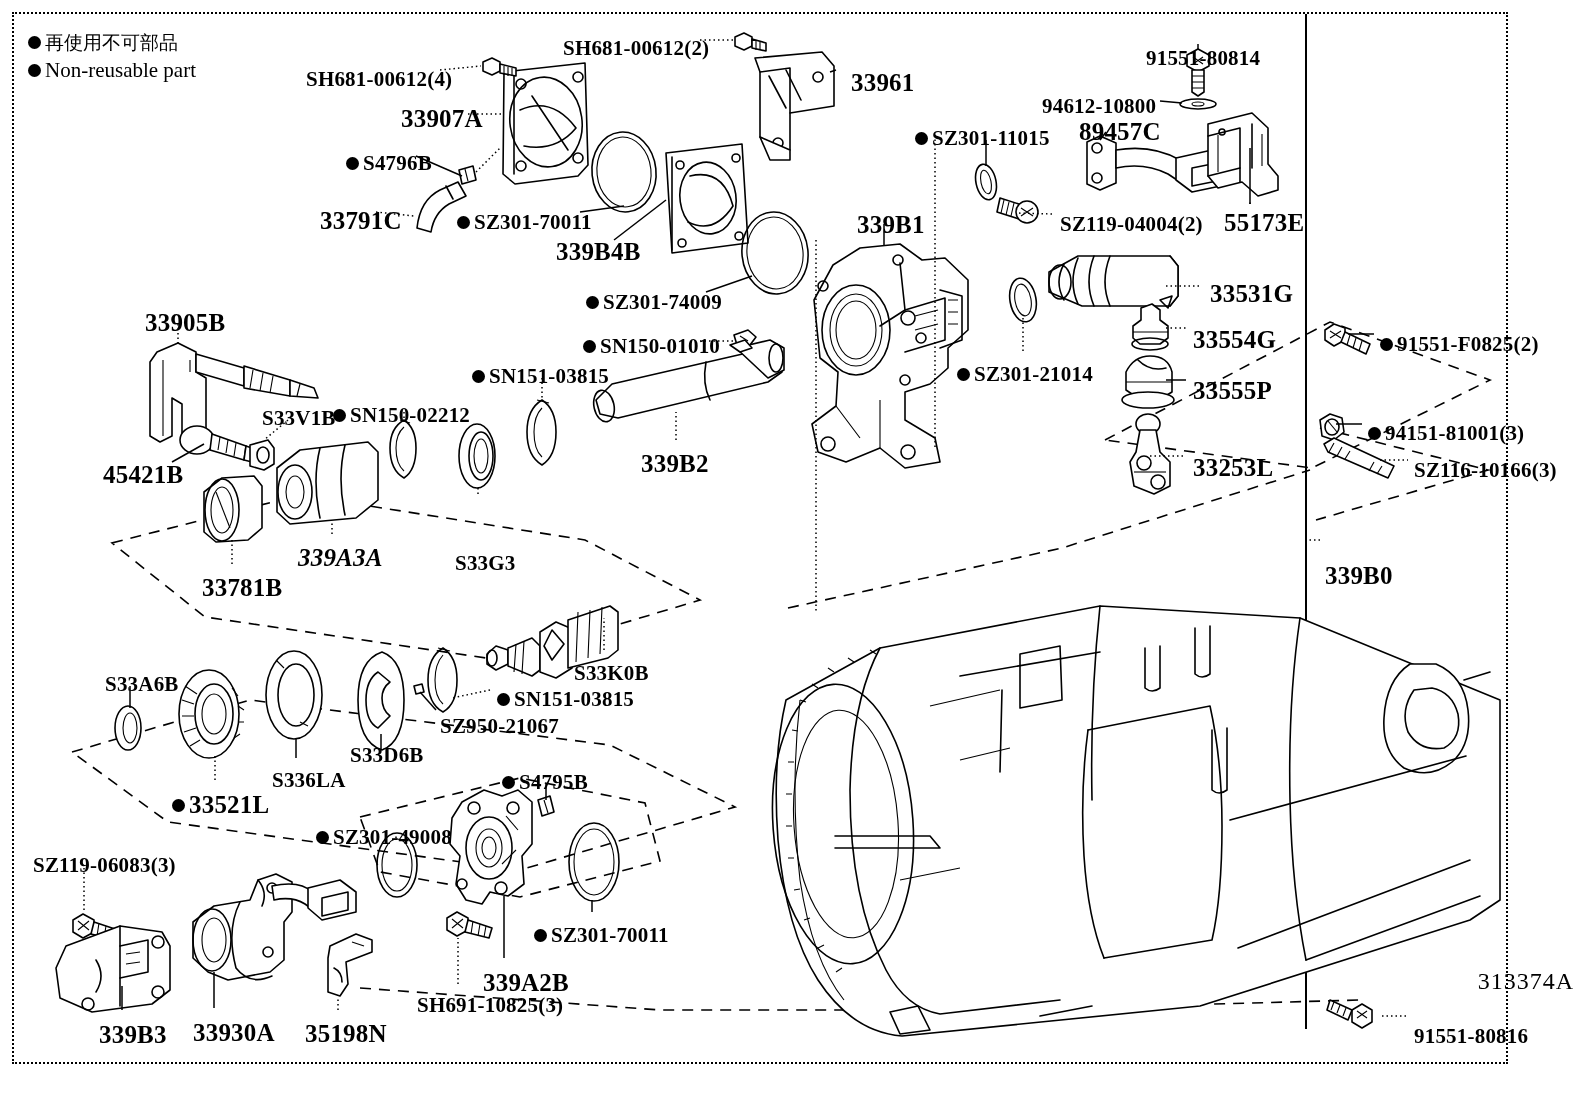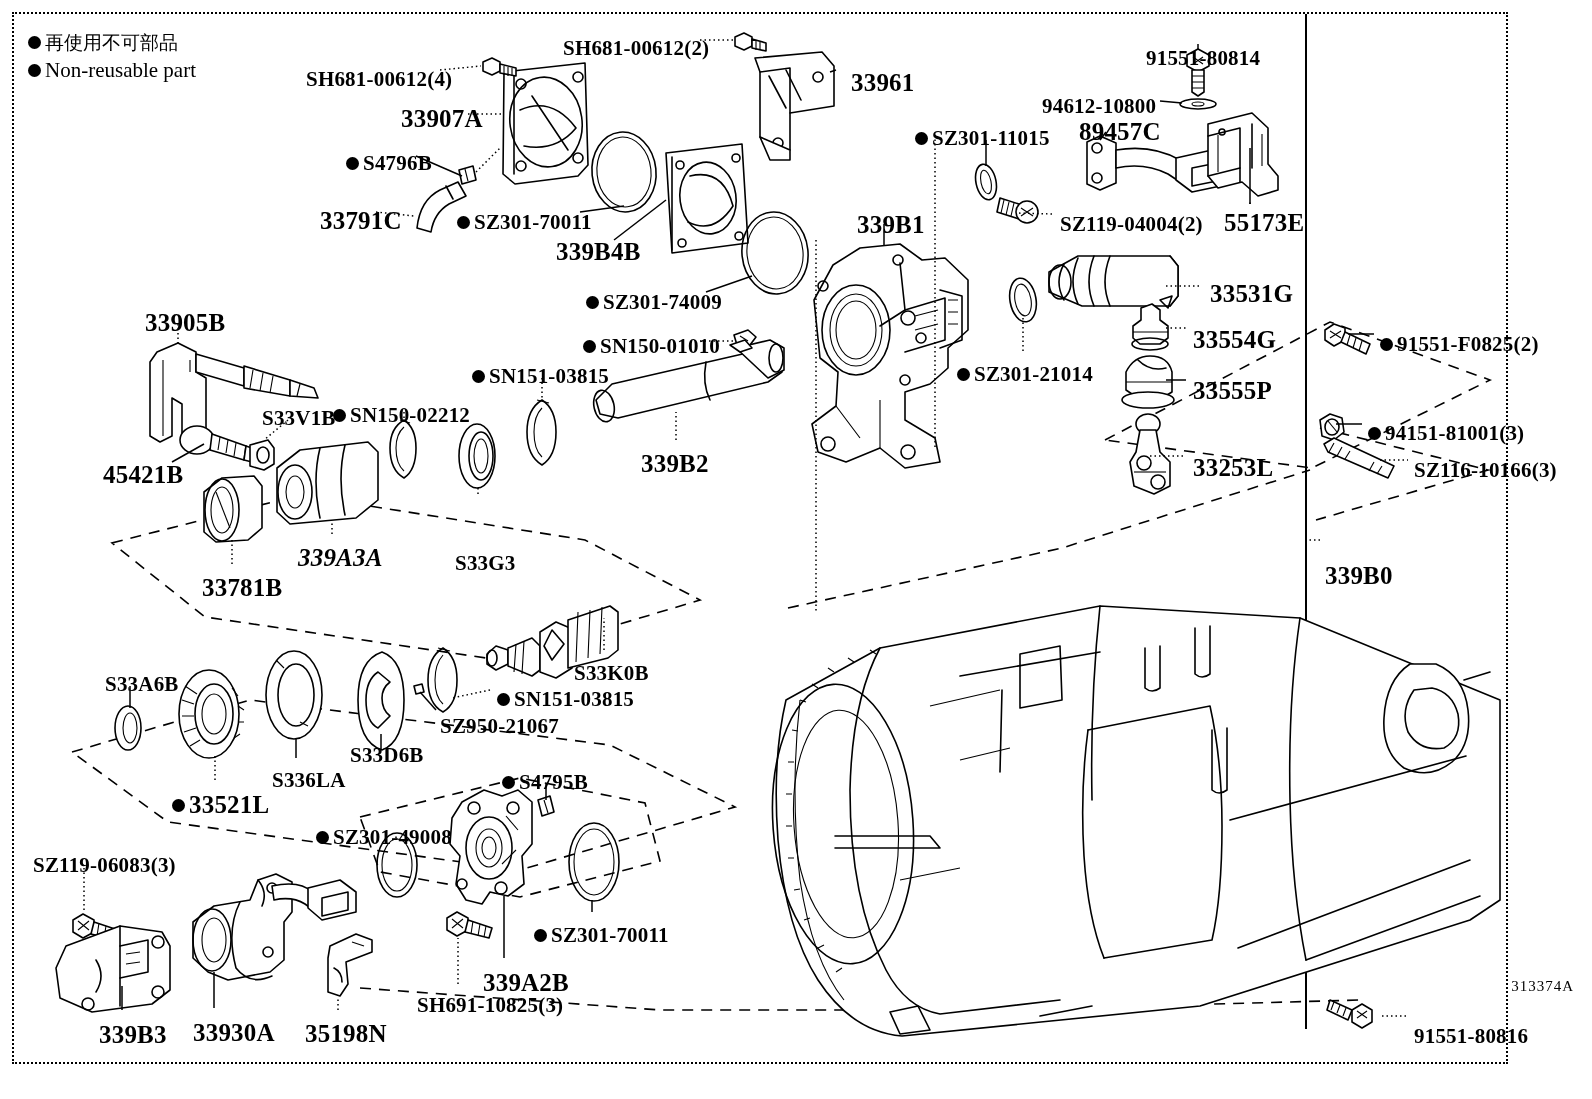--- a/index.html
+++ b/index.html
@@ -12,21 +12,21 @@
   
   #divider{position:absolute;left:1305px;top:14px;width:2px;height:1015px;background:#000;}
 
   .lbl{position:absolute;white-space:nowrap;font-size:21px;letter-spacing:.2px;
        font-family:"Liberation Serif",serif;font-weight:700;line-height:1;}
   .lbl.big{font-size:25px;}
   .legend{position:absolute;font-size:21px;white-space:nowrap;line-height:1.35;}
   .legend .jp{font-family:"DejaVu Sans",sans-serif;font-size:19px;}
   .dot{display:inline-block;width:13px;height:13px;border-radius:50%;
        background:#000;vertical-align:middle;margin-right:4px;position:relative;top:-2px;}
-  #diagid{position:absolute;right:18px;bottom:12px;font-size:15px;letter-spacing:1px;}
+  #diagid{position:absolute;right:18px;bottom:12px;font-size:24px;letter-spacing:1px;}
   svg{position:absolute;left:0;top:0;width:1592px;height:1099px;overflow:visible;}
   .art{stroke:#000;fill:#fff;stroke-width:1.6;stroke-linejoin:round;stroke-linecap:round;}
   .artn{stroke:#000;fill:none;stroke-width:1.6;stroke-linejoin:round;stroke-linecap:round;}
   .thin{stroke:#000;fill:none;stroke-width:1.1;}
   .lead{stroke:#000;fill:none;stroke-width:1.5;}
   .leadd{stroke:#000;fill:none;stroke-width:1.5;stroke-dasharray:1.5 3;}
   .grp{stroke:#000;fill:none;stroke-width:1.6;stroke-dasharray:11 8;}
 </style>
 </head>
 <body>

